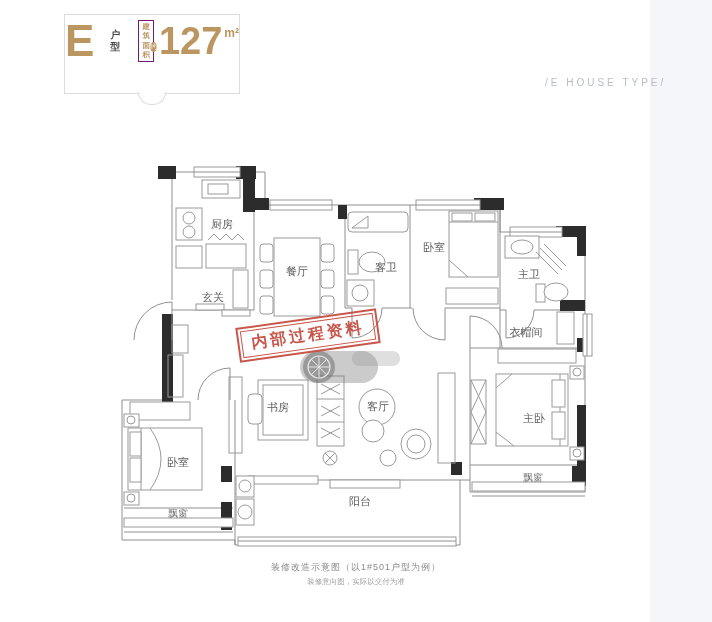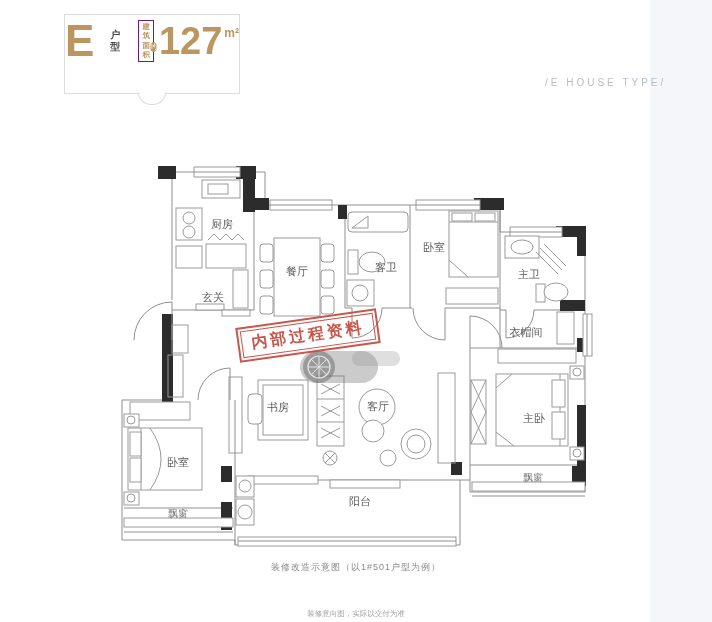--- a/index.html
+++ b/index.html
@@ -38,21 +38,21 @@
   .bay-label{font-size:10px;fill:#7a7a7a;text-anchor:middle;}
 
   
   .stamp{position:absolute;left:237px;top:318px;transform:rotate(-8deg);
          border:2px solid #c4483c;padding:2px;color:#c4483c;opacity:0.92;}
   .stamp-inner{border:1px solid #c4483c;padding:2px 9px;font-size:16px;font-weight:700;letter-spacing:3px;}
 
   
   .footer1{position:absolute;left:0;right:0;top:561px;text-align:center;font-size:9px;
            color:#8a8a8a;letter-spacing:1px;}
-  .footer2{position:absolute;left:0;right:0;top:577px;text-align:center;font-size:7.5px;color:#a0a0a0;margin-top:32px;}
+  .footer2{position:absolute;left:0;right:0;top:577px;text-align:center;font-size:7.5px;color:#a0a0a0;}
 </style>
 </head>
 <body>
 
 <div class="page">
   <div class="right-strip"></div>
 
   <div class="type-card">
     <div class="card-row1">
       <span class="type-letter">E</span>

